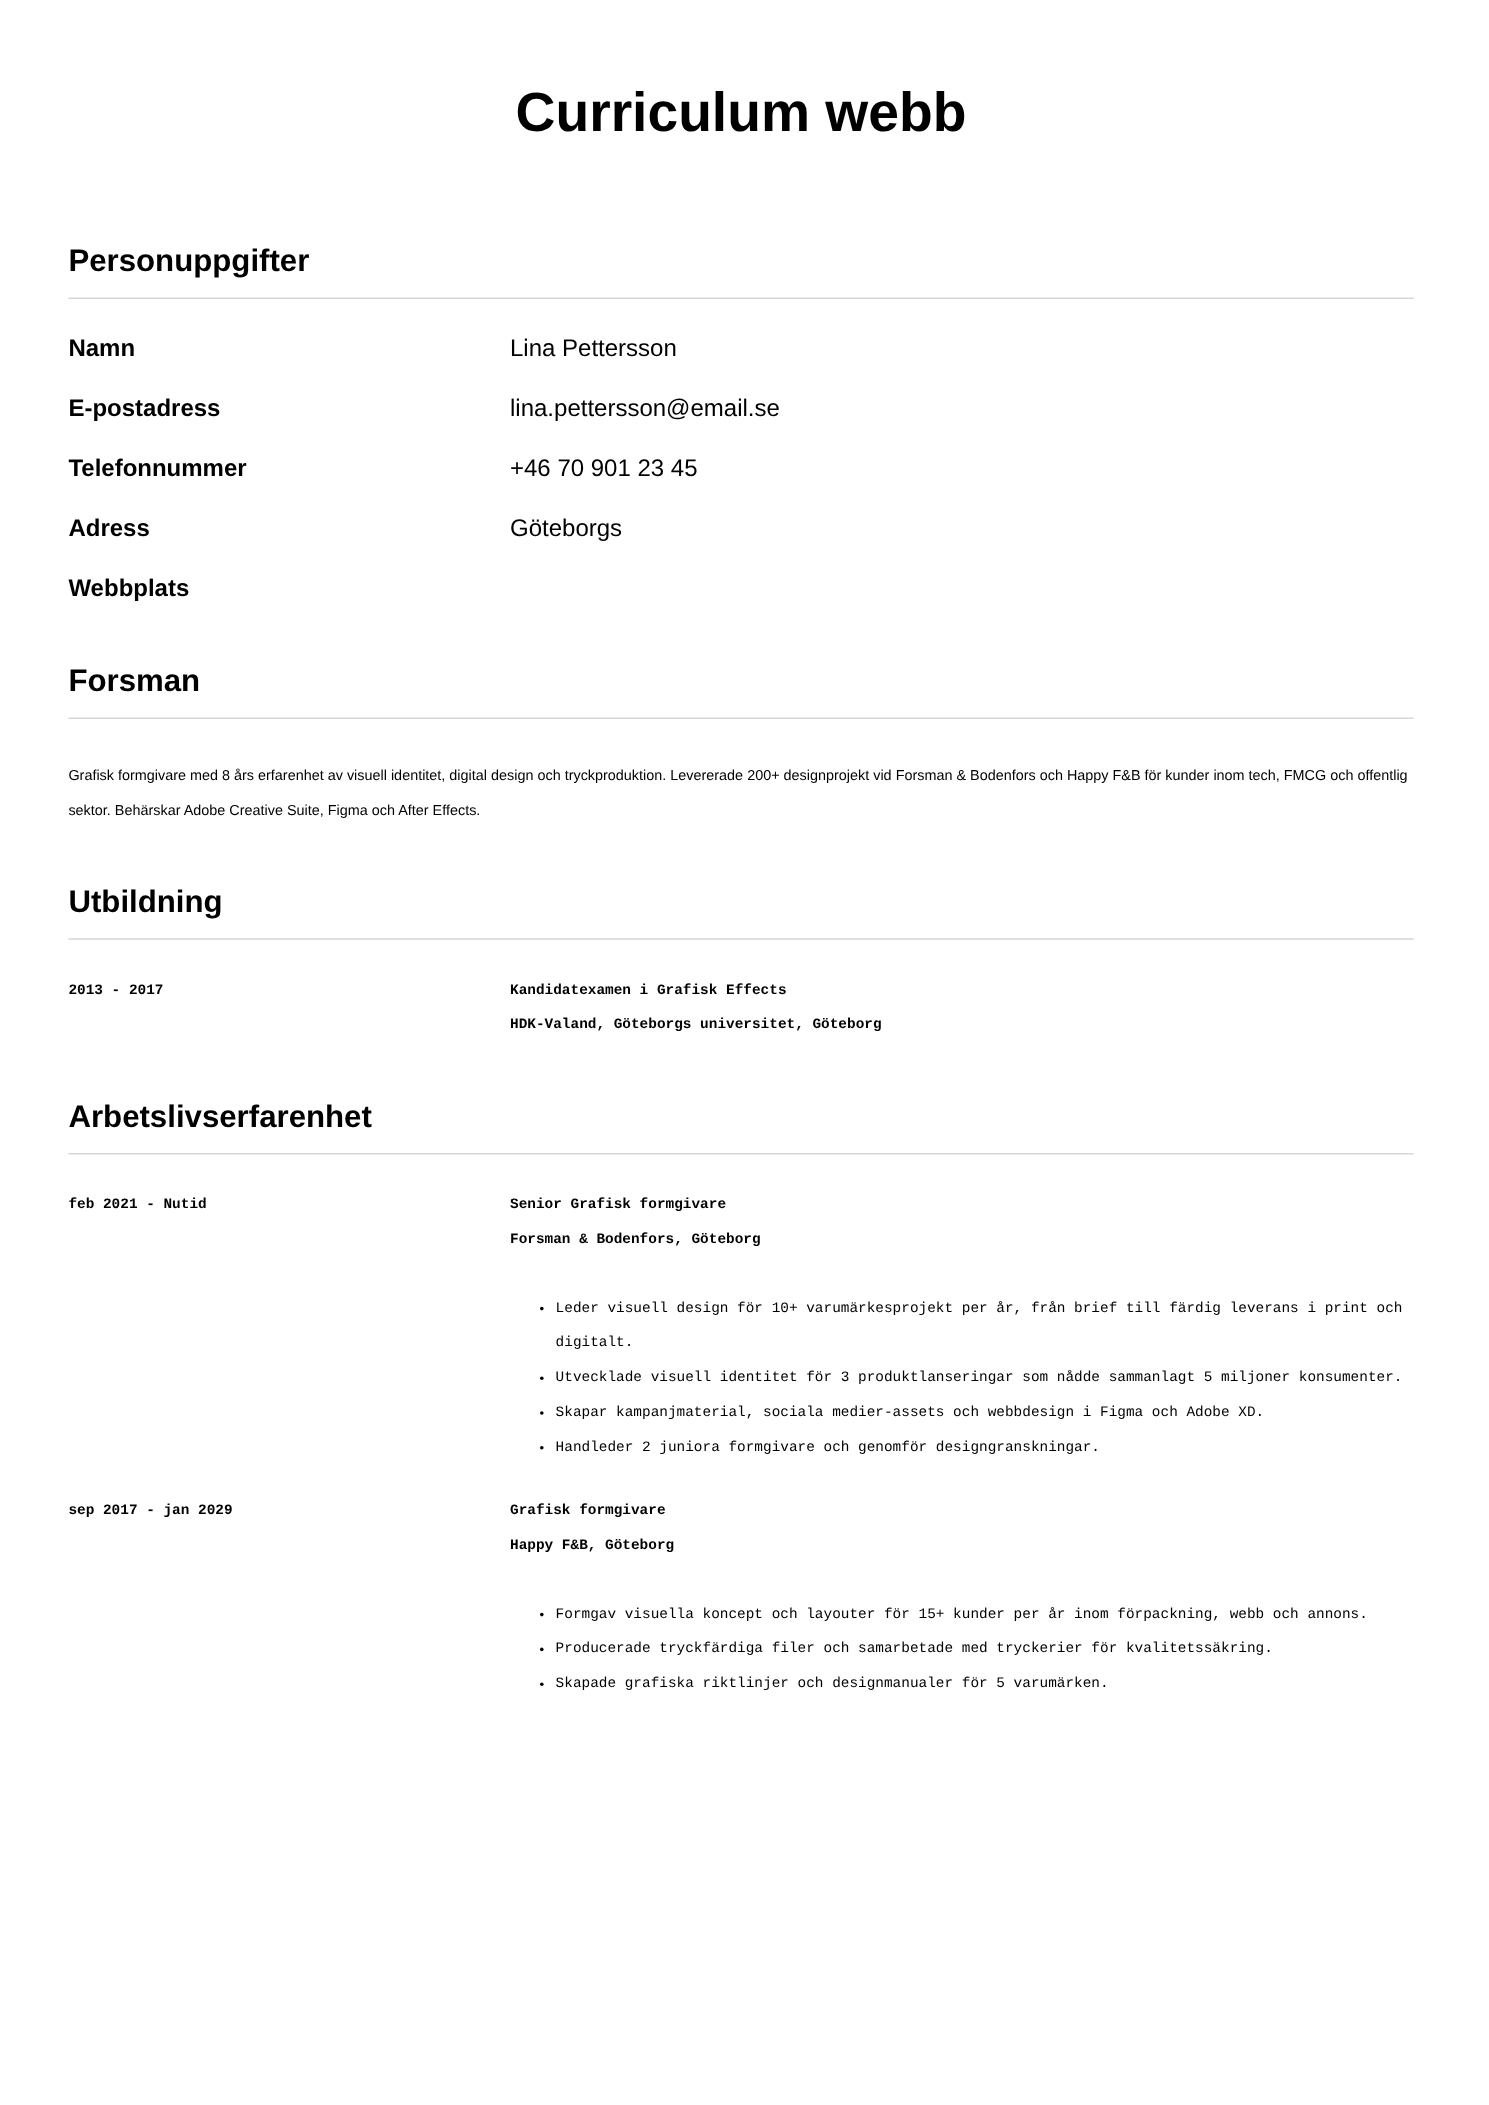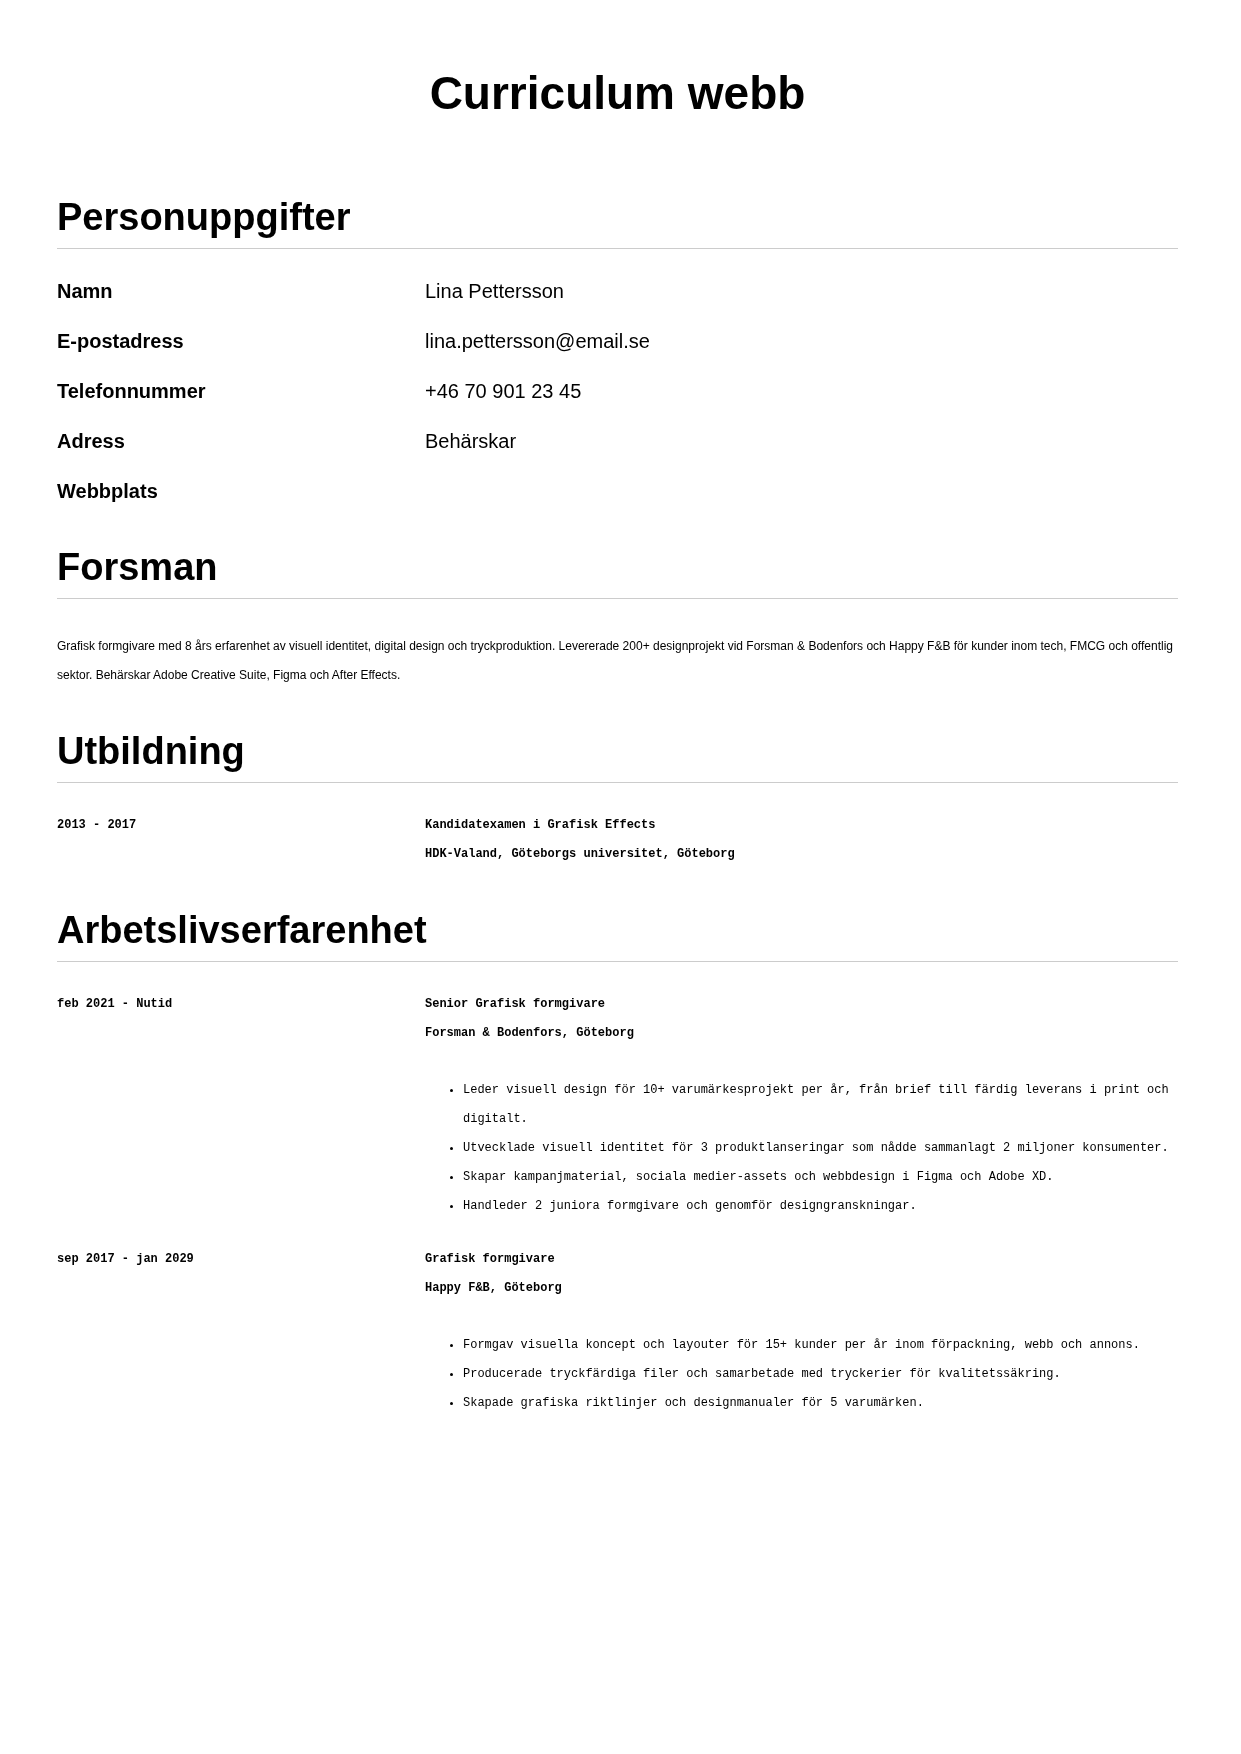--- a/index.html
+++ b/index.html
@@ -20,21 +20,21 @@
   h1.cv-title {
     font-size: 46px;
     line-height: 53px;
     font-weight: 700;
     text-align: center;
     margin: 19px 0 80px 0;
   }
   .section { margin-top: 44px; }
   .section:first-of-type { margin-top: 0; }
   h2.section-heading {
-    font-size: 38px;
+    font-size: 26px;
     line-height: 35px;
     font-weight: 700;
     margin: 0;
   }
   hr.section-rule {
     border: none;
     border-top: 1px solid #cccccc;
     margin: 13px 0 0 0;
   }
   .rows { margin-top: 28px; }
@@ -100,21 +100,21 @@
       <div class="row">
         <div class="col-label">E-postadress</div>
         <div class="col-value">lina.pettersson@email.se</div>
       </div>
       <div class="row">
         <div class="col-label">Telefonnummer</div>
         <div class="col-value">+46 70 901 23 45</div>
       </div>
       <div class="row">
         <div class="col-label">Adress</div>
-        <div class="col-value">Behärskar</div>
+        <div class="col-value">Göteborgs</div>
       </div>
       <div class="row">
         <div class="col-label">Webbplats</div>
       </div>
     </div>
   </section>
 
   <section class="section">
     <h2 class="section-heading">Forsman</h2>
     <hr class="section-rule">
@@ -137,21 +137,21 @@
     <h2 class="section-heading">Arbetslivserfarenhet</h2>
     <hr class="section-rule">
 
     <div class="entry">
       <div class="col-period">feb 2021 - Nutid</div>
       <div class="col-detail">
         <div class="entry-title">Senior Grafisk formgivare</div>
         <div class="entry-subtitle">Forsman &amp; Bodenfors, Göteborg</div>
         <ul class="bullet-list">
           <li>Leder visuell design för 10+ varumärkesprojekt per år, från brief till färdig leverans i print och digitalt.</li>
-          <li>Utvecklade visuell identitet för 3 produktlanseringar som nådde sammanlagt 2 miljoner konsumenter.</li>
+          <li>Utvecklade visuell identitet för 3 produktlanseringar som nådde sammanlagt 5 miljoner konsumenter.</li>
           <li>Skapar kampanjmaterial, sociala medier-assets och webbdesign i Figma och Adobe XD.</li>
           <li>Handleder 2 juniora formgivare och genomför designgranskningar.</li>
         </ul>
       </div>
     </div>
 
     <div class="entry">
       <div class="col-period">sep 2017 - jan 2029</div>
       <div class="col-detail">
         <div class="entry-title">Grafisk formgivare</div>

